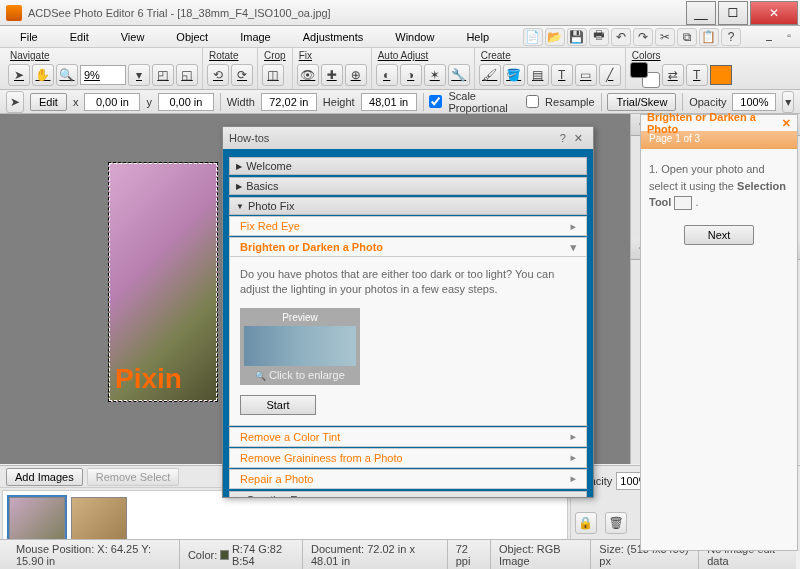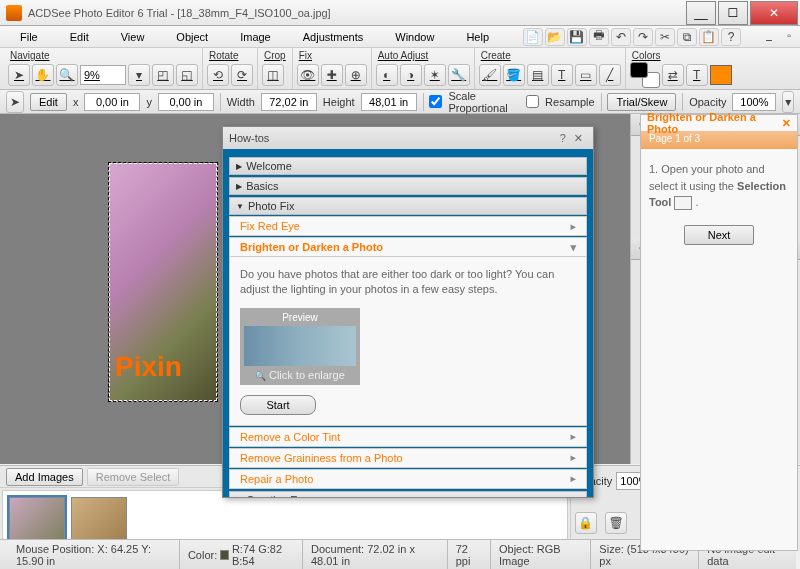--- a/index.html
+++ b/index.html
@@ -40,21 +40,21 @@
 .optbar label { color: #333; }
 .optbar input[type=text] { width: 56px; height: 18px; border: 1px solid #aaa; padding: 0 3px; background:#fff;text-align:center;}
 .optbar .btn { height: 18px; padding: 0 8px; border: 1px solid #999; background: linear-gradient(#f8f8f8, #e0e0e0); cursor: pointer; border-radius: 2px; display:flex; align-items:center;}
 .optbar .sep { width:1px; height:18px; background:#bbb; }
 .optbar input[type=checkbox] { vertical-align: middle; }
 
 
 .main { position: absolute; top: 114px; left:0; right:0; bottom: 105px; display: flex; background: #808080; }
 .canvas-area { flex: 1; position: relative; overflow: hidden; }
 .canvas-img { position: absolute; top: 48px; left: 108px; width: 110px; height: 240px; background: linear-gradient(135deg, #d8a8d0, #b880b0 40%, #7a8050 70%, #505030); border: 1px dashed #000; outline: 1px dashed #fff; outline-offset: -2px; }
-.canvas-img .watermark { position: absolute; bottom: 18px; left: 6px; color: #ff6a00; font-size: 28px; font-weight: bold; font-family: Arial; }
+.canvas-img .watermark { position: absolute; bottom: 6px; left: 6px; color: #ff6a00; font-size: 28px; font-weight: bold; font-family: Arial; }
 
 
 .right-panels { width: 170px; background: #e8e8e8; border-left:1px solid #bbb; display:flex; flex-direction:column;}
 .panel-tab { height: 22px; background: linear-gradient(#e8e8e8, #d4d4d4); border-bottom: 1px solid #aaa; display: flex; align-items: center; padding: 0 8px; color: #444; position:relative;}
 .panel-tab .arrow { margin-right: 4px; color:#666; font-size:9px;}
 .panel-body { flex:1; background:#e6e6e6; }
 
 
 .tutor-panel { position:absolute; top:114px; right:2px; width:158px; bottom:18px; background:#f8f8f8; border:1px solid #bbb; z-index:3;}
 .tutor-head { height:16px; display:flex; justify-content:space-between; align-items:center; padding:0 6px; color:#ff7a00; font-weight:bold;}
@@ -75,21 +75,21 @@
 .accordion > .acc-head .tri { margin-right:4px; font-size:8px;}
 .sub-item { height: 20px; border:1px solid #ccc; background:#f8f8f8; display:flex; align-items:center; padding:0 10px; color:#ff7a00; cursor:pointer; margin-top:1px;}
 .sub-item .arrow { margin-left:auto; color:#888;}
 .sub-item.expanded { background:#f8f8f8; color:#ff7a00; font-weight:bold;}
 .sub-content { border:1px solid #ccc; border-top:none; padding:10px; background:#f8f8f8;}
 .sub-content p { color:#666; line-height:1.4; margin-bottom:10px;}
 .preview-box { width:120px; background:#aaa; padding:4px; text-align:center;}
 .preview-box .plabel { color:#fff; font-size:10px;}
 .preview-box .pimg { width:100%; height:40px; background:linear-gradient(90deg,#6a8fa8,#8fb0c0,#a8c4d0); margin:3px 0;}
 .preview-box .pcaption { color:#eee; font-size:9px;}
-.start-btn { display:block; width:76px; height:20px; border:1px solid #888; background:linear-gradient(#f4f4f4,#dcdcdc); cursor:pointer; border-radius:8px; margin-top:10px;}
+.start-btn { display:block; width:76px; height:20px; border:1px solid #888; background:linear-gradient(#f4f4f4,#dcdcdc); cursor:pointer; border-radius:0; margin-top:10px;}
 
 
 .bottom { position:absolute; left:0; right:0; bottom:18px; height:86px; background:#e8e8e8; border-top:1px solid #bbb; display:flex;}
 .bottom-left { flex:1; display:flex; flex-direction:column;}
 .btm-tabs { height:22px; display:flex; align-items:center; gap:4px; padding:2px 6px; border-bottom:1px solid #ccc;}
 .btm-tabs .btn { height:18px; padding:0 8px; border:1px solid #999; background:linear-gradient(#f8f8f8,#e0e0e0); cursor:pointer; border-radius:2px; display:flex; align-items:center;}
 .btm-tabs .btn.disabled { color:#999; border-color:#ccc;}
 .thumbs { flex:1; display:flex; gap:6px; padding:6px; background:#fff; border:1px solid #ccc; margin:2px;}
 .thumb { width:56px; height:44px; border:1px solid #888; background:linear-gradient(135deg,#c8a8c0,#808060);}
 .thumb.sel { outline:2px solid #4080c0;}

